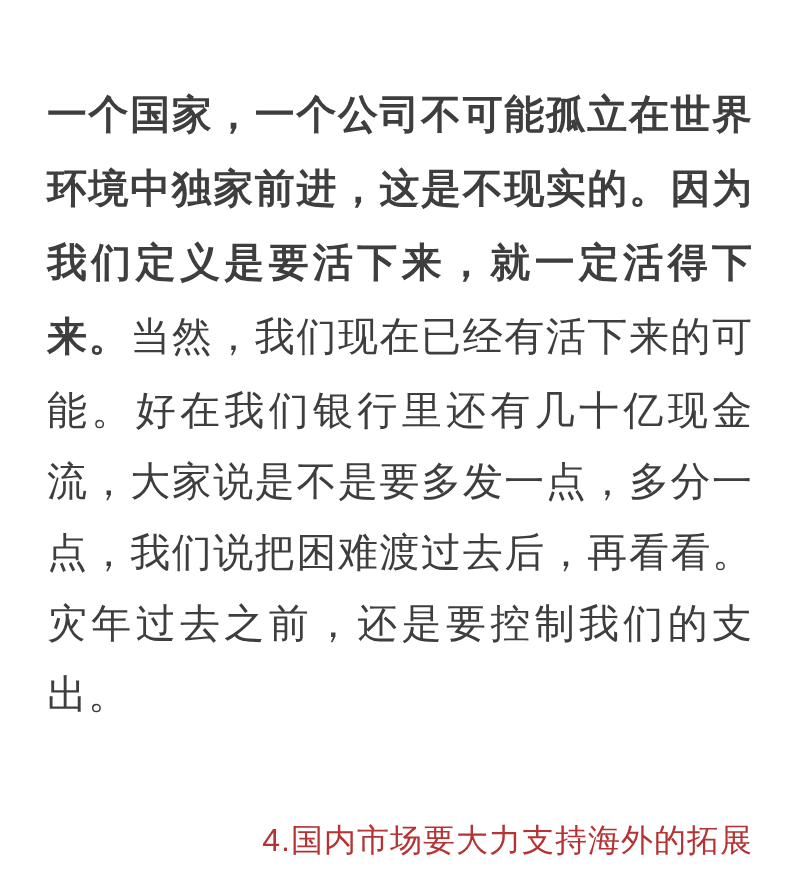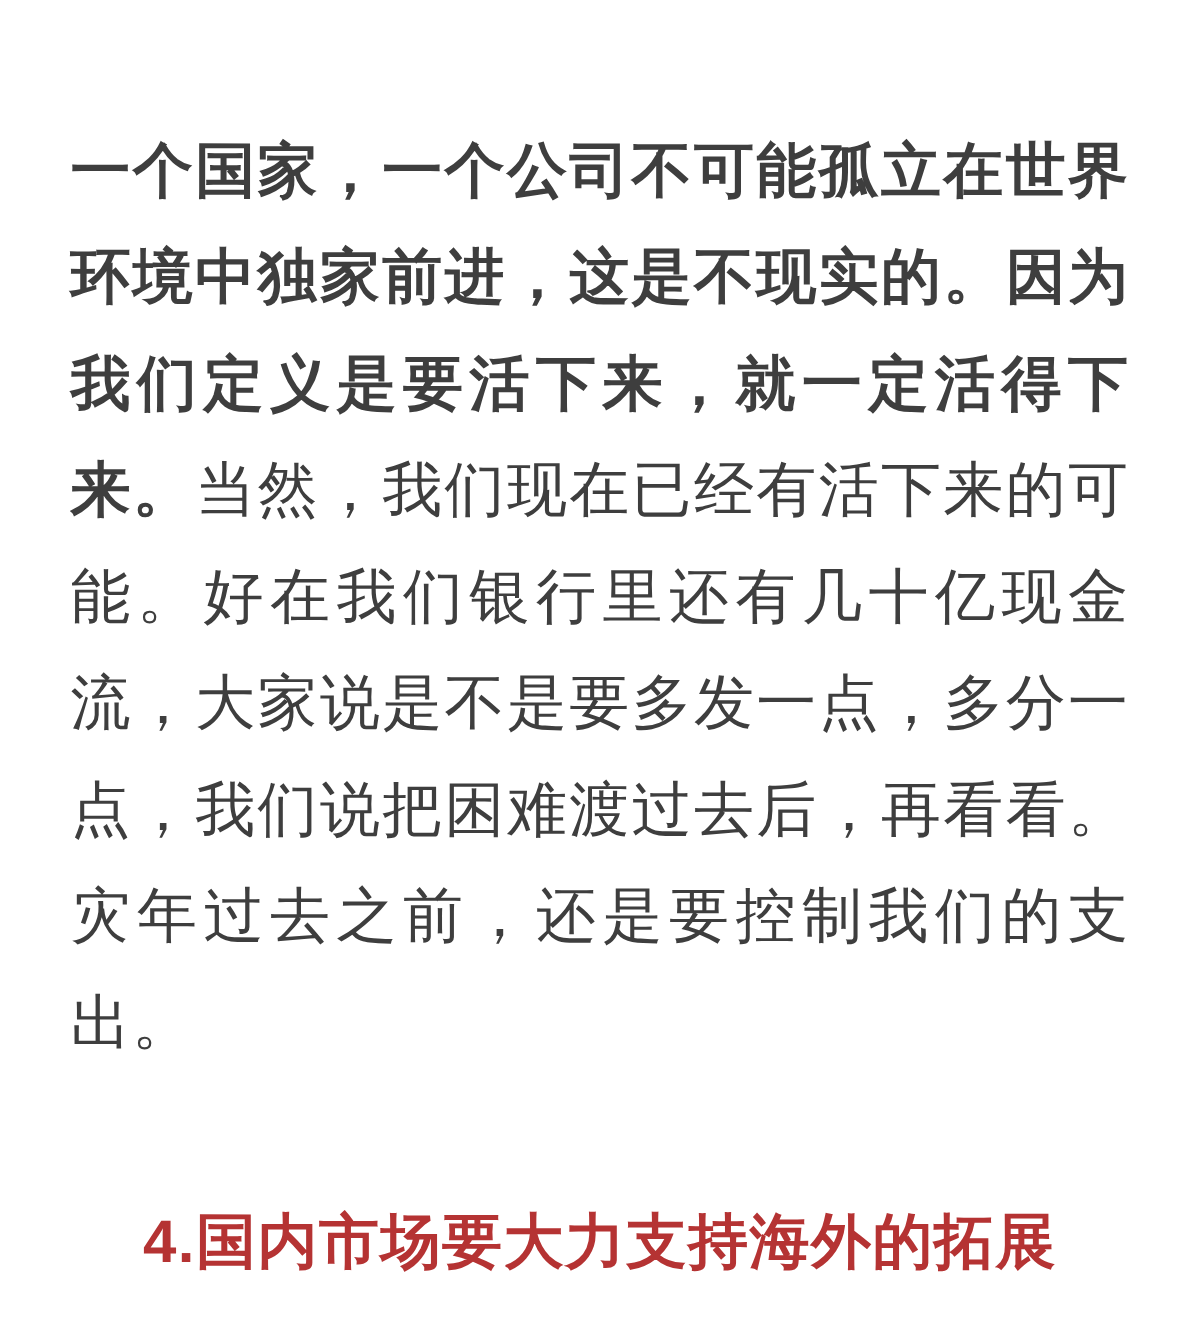--- a/index.html
+++ b/index.html
@@ -25,32 +25,33 @@
     font-size: 40px;
     line-height: 71px;
     letter-spacing: 1px;
     text-align: justify;
     text-justify: inter-ideograph;
     color: var(--body-text, #3e3e3e);
     word-break: break-all;
   }
   .body-paragraph .bold-run {
     font-weight: 700;
+    font-family: Liberation Mono, monospace;
   }
   .body-paragraph .regular-run {
     font-weight: 400;
   }
   .section-heading {
     margin: 82px 0 0 0;
-    font-size: 40px;
+    font-size: 32px;
     line-height: 56px;
     letter-spacing: 1px;
-    font-weight: 700;
+    font-weight: 400;
     color: var(--heading-text, #b53333);
-    text-align: center;
+    text-align: right;
   }
 </style>
 </head>
 <body>
 
 <div class="page">
   <p class="body-paragraph"><span class="bold-run">一个国家，一个公司不可能孤立在世界环境中独家前进，这是不现实的。因为我们定义是要活下来，就一定活得下来。</span><span class="regular-run">当然，我们现在已经有活下来的可能。好在我们银行里还有几十亿现金流，大家说是不是要多发一点，多分一点，我们说把困难渡过去后，再看看。灾年过去之前，还是要控制我们的支出。</span></p>
 
   <h2 class="section-heading">4.国内市场要大力支持海外的拓展</h2>
 </div>

